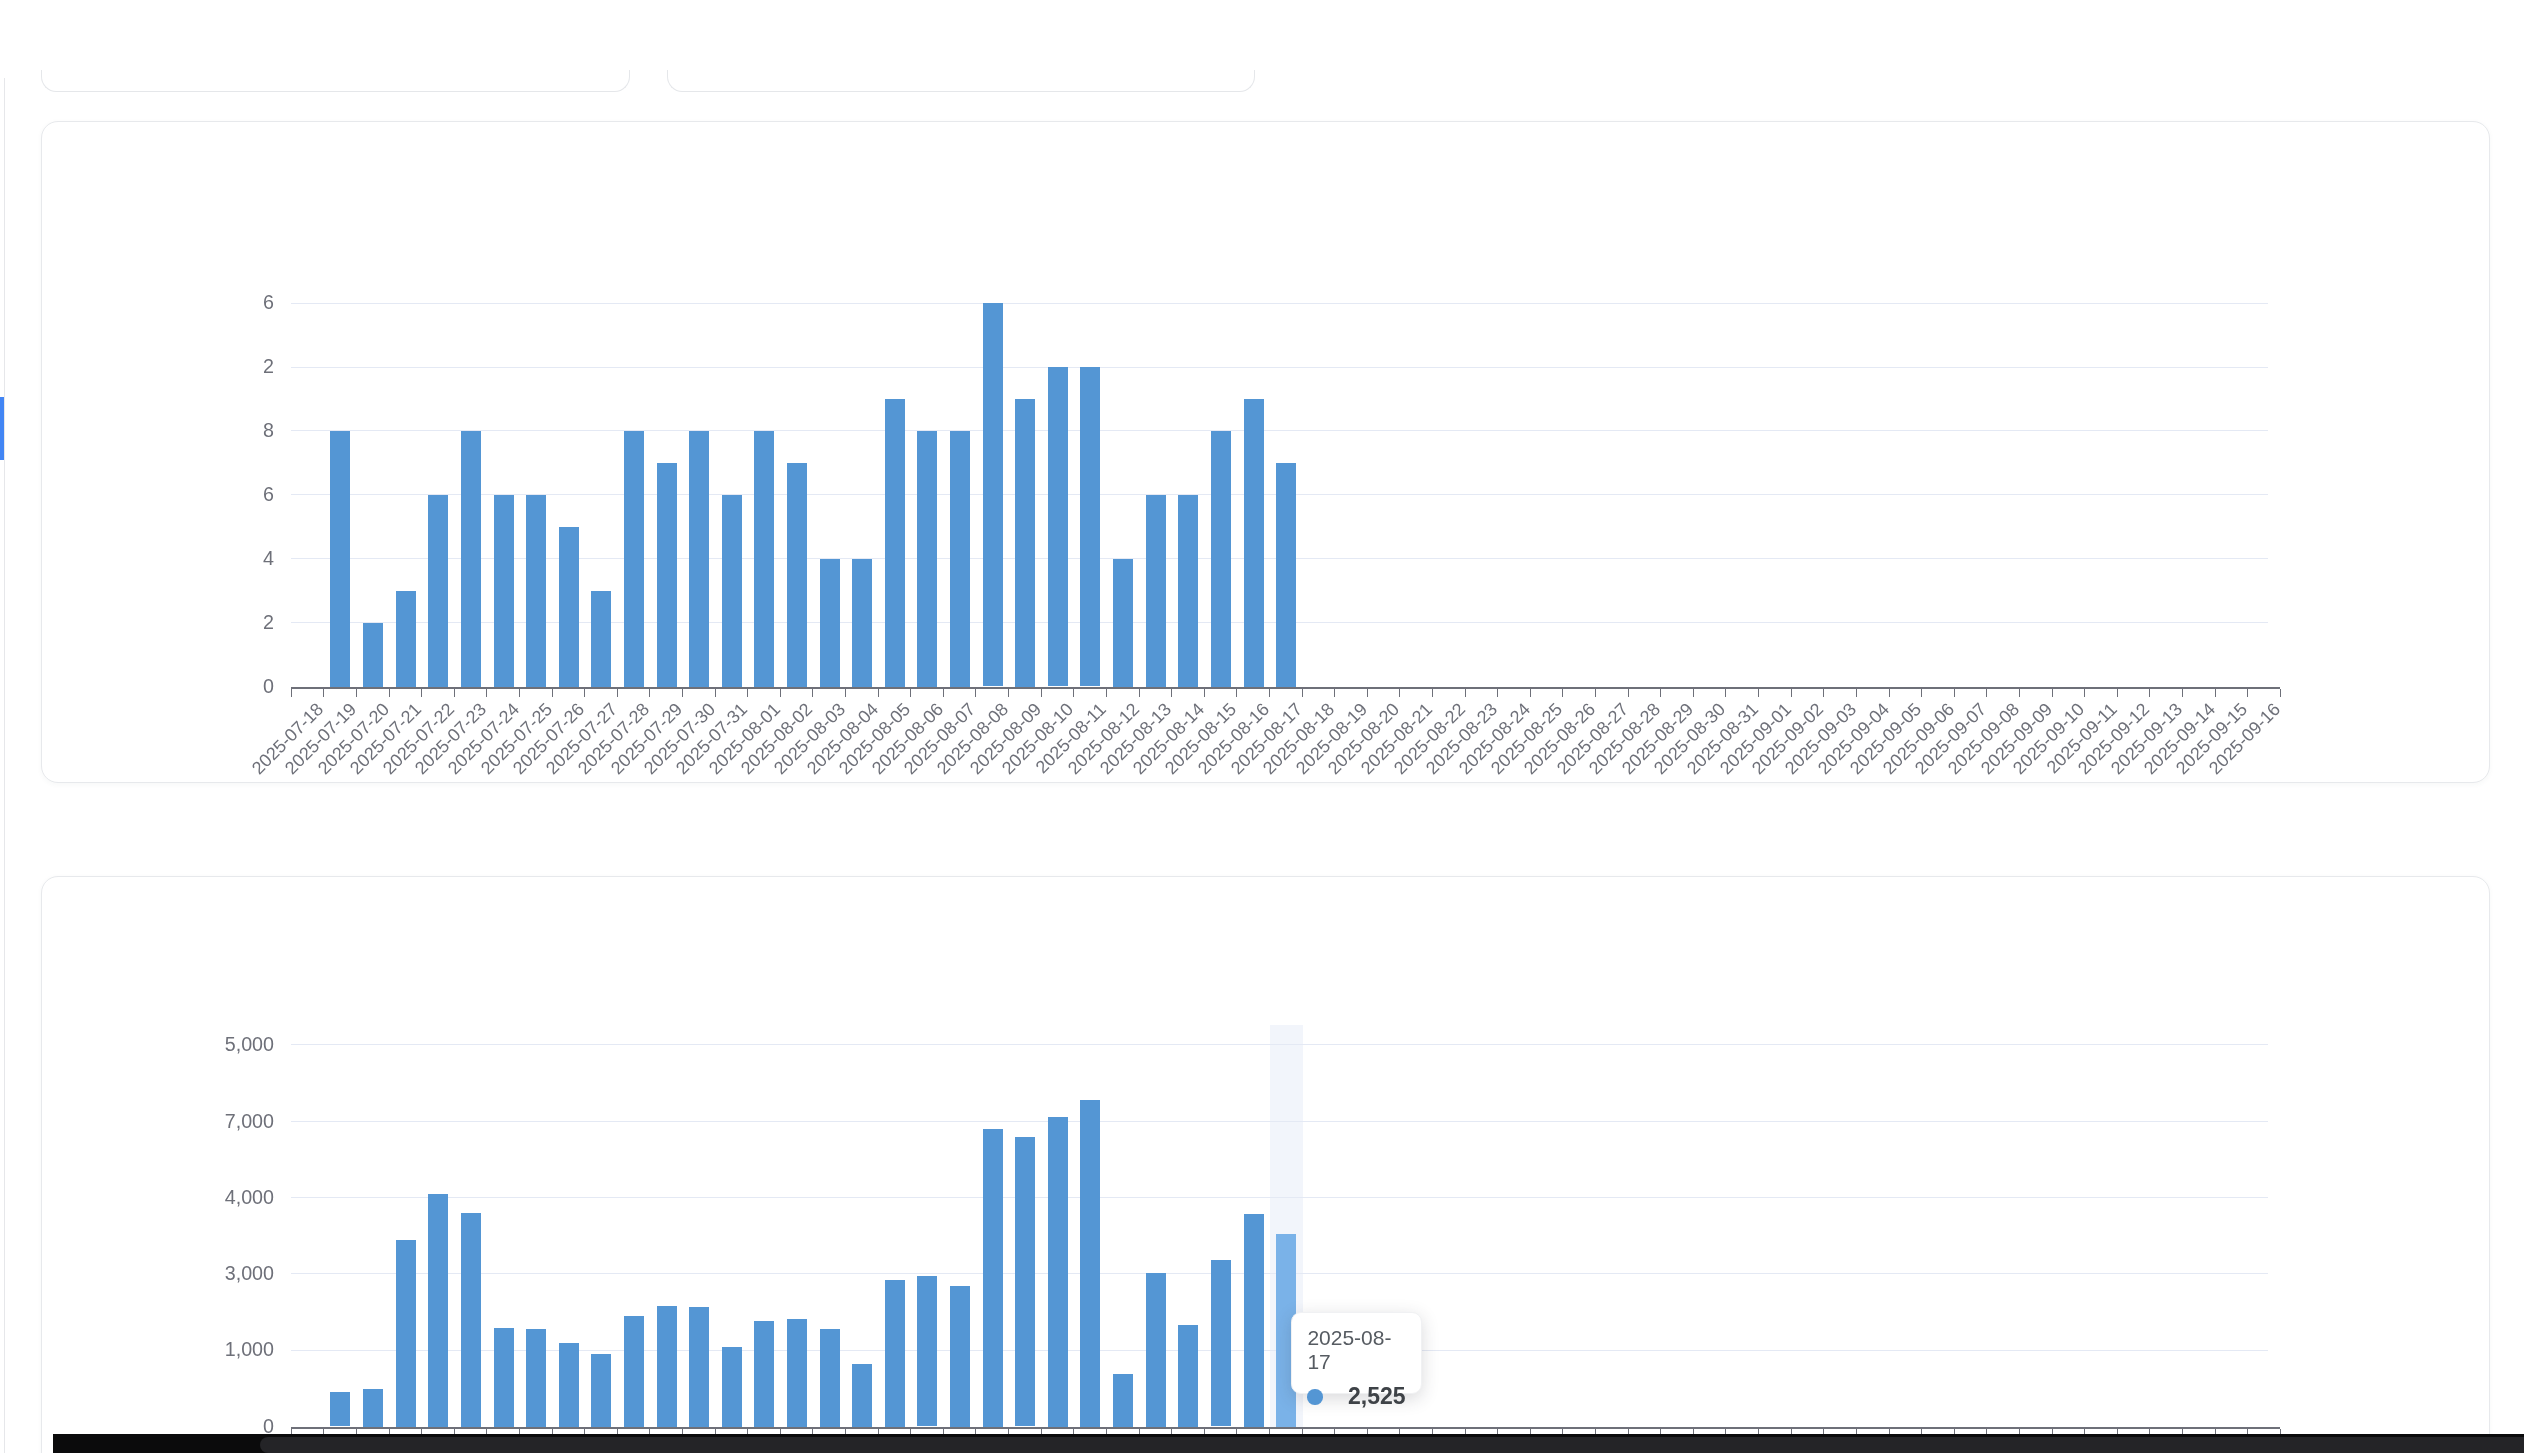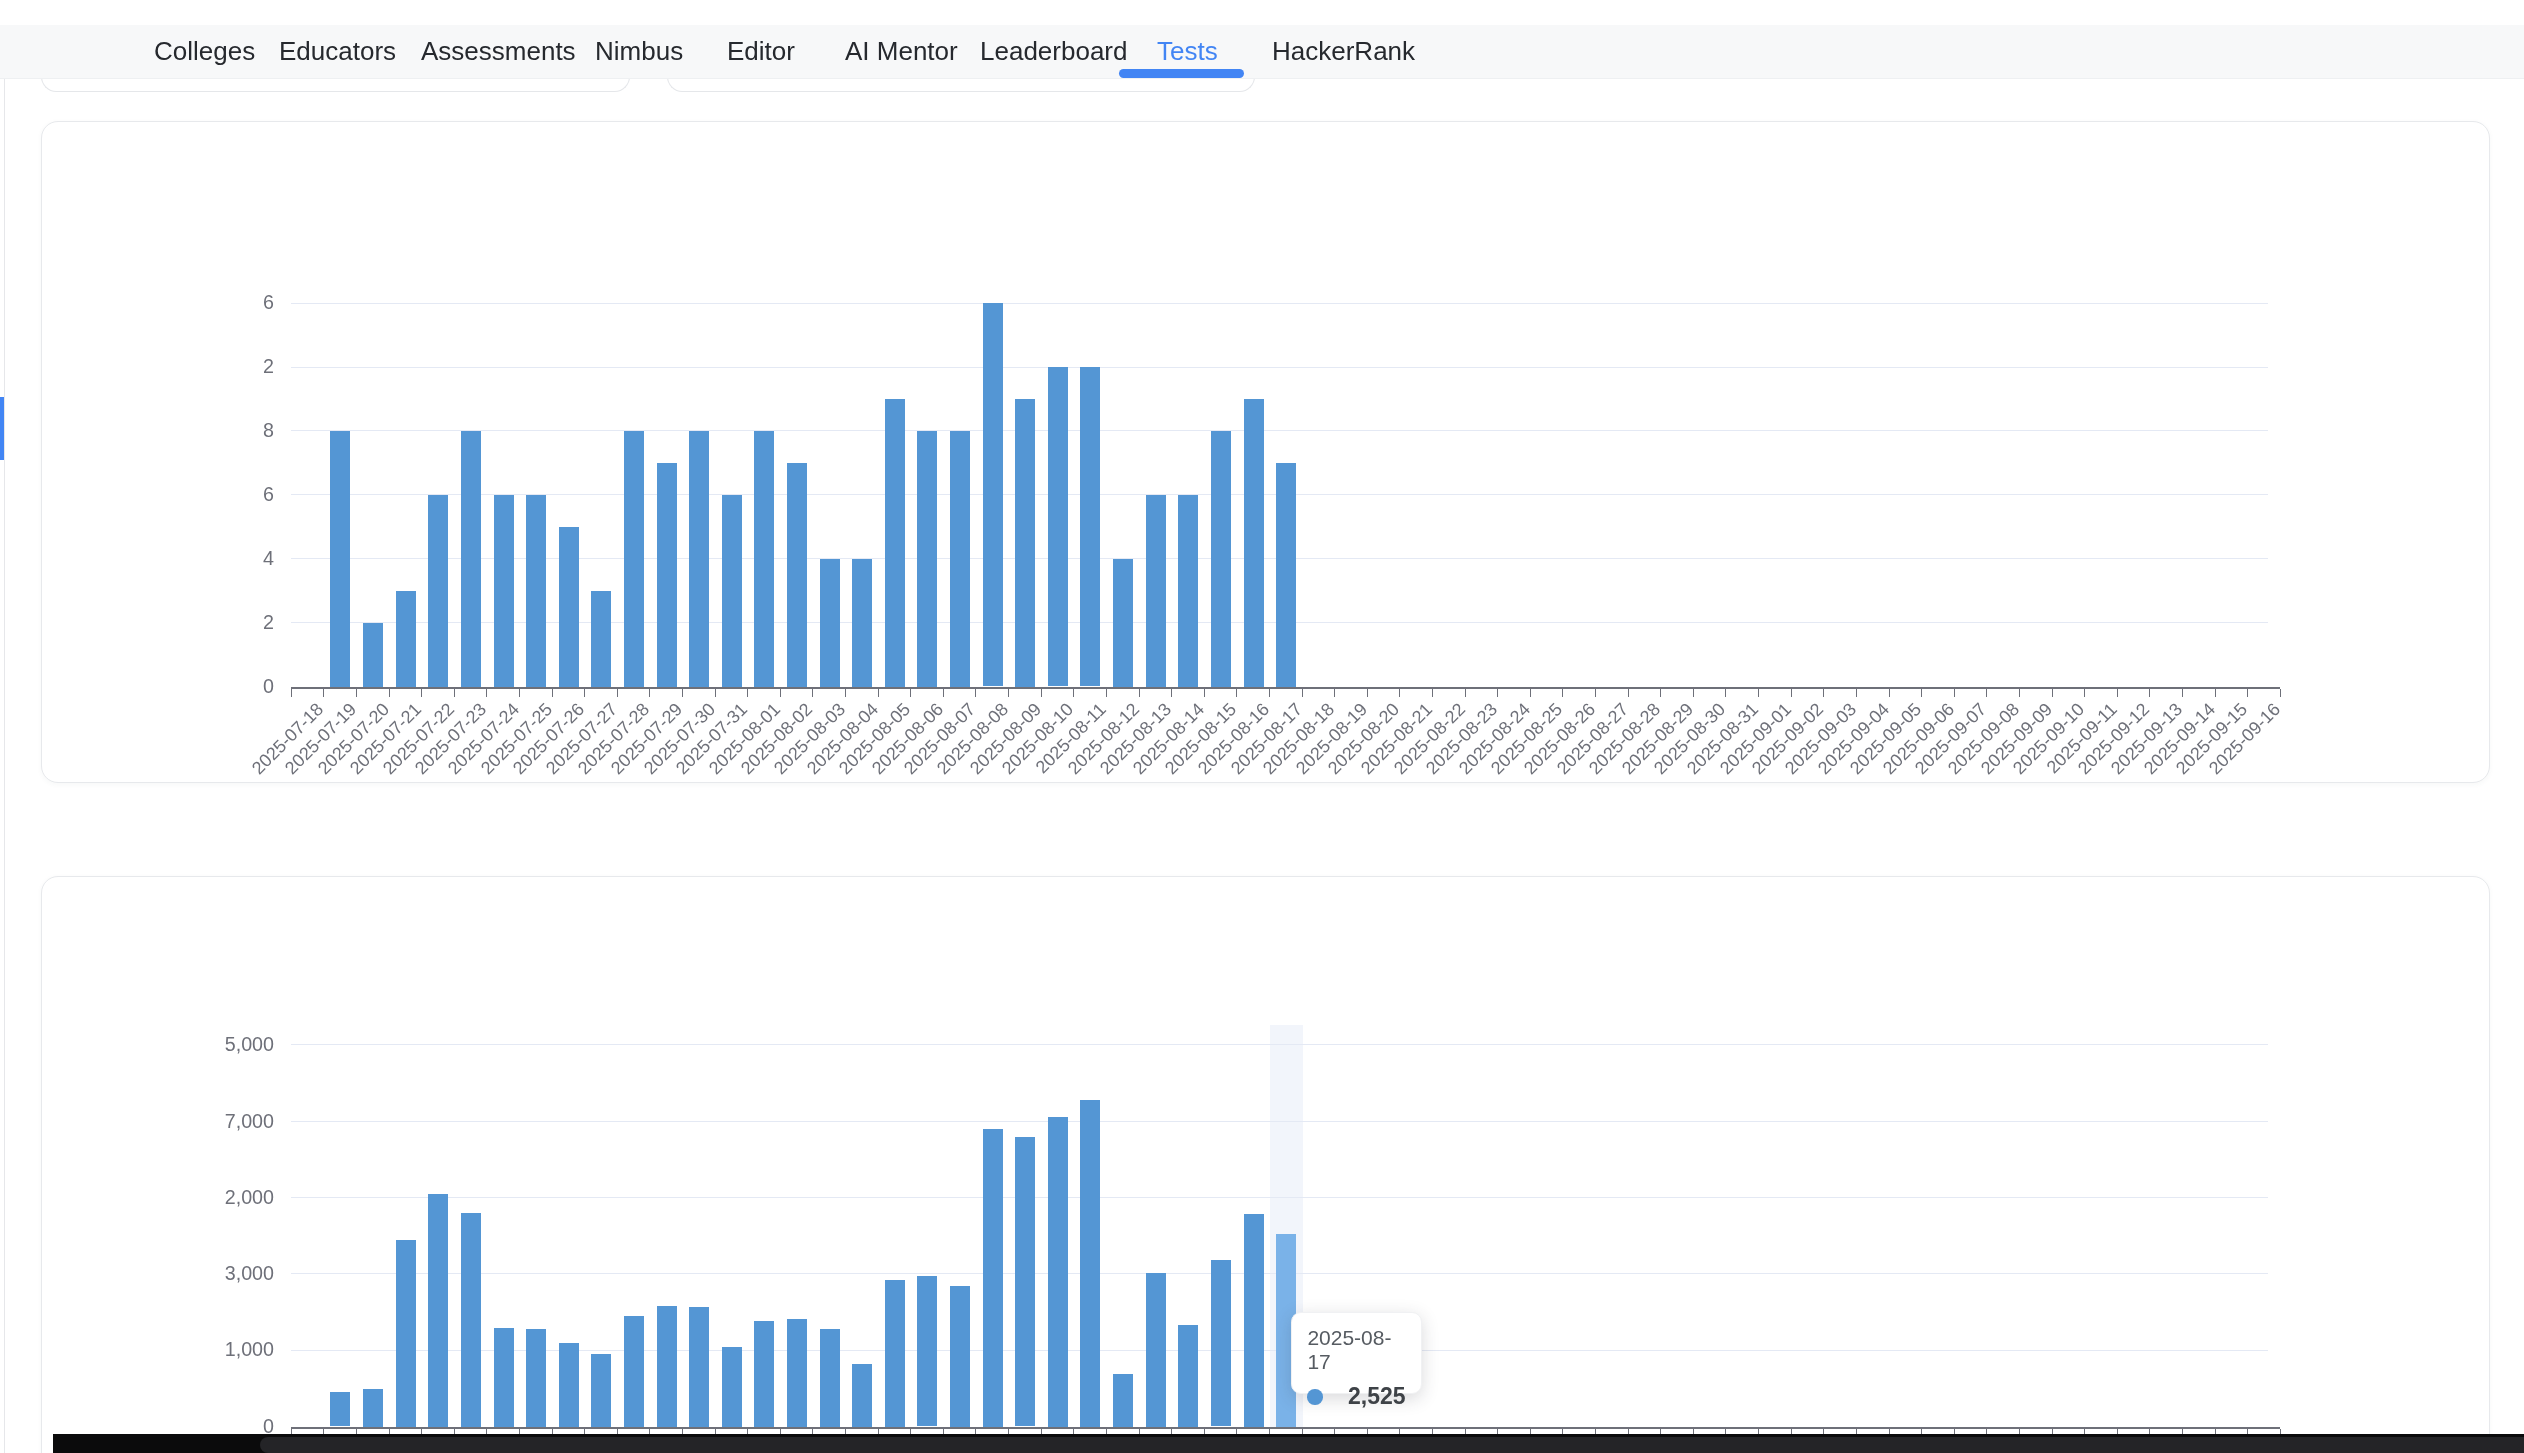--- a/index.html
+++ b/index.html
@@ -65,32 +65,20 @@
   #hscrollbar{position:absolute;left:53px;top:1434px;width:2472px;height:19px;
               background:#0b0b0c;z-index:7;}
   #hthumb{position:absolute;left:207px;top:2.8px;height:16px;width:2265px;
           background:#242427;border-radius:8.4px 0 0 8.4px;cursor:pointer;}
 </style>
 </head>
 <body>
 
 <div id="page">
 
-  <div id="navbar">
-    <div id="tab-underline"></div>
-  <div class="nav-tab" style="left: 154px;">Colleges</div>
-      <div class="nav-tab" style="left: 279px;">Educators</div>
-      <div class="nav-tab" style="left: 421px;">Assessments</div>
-      <div class="nav-tab" style="left: 595px;">Nimbus</div>
-      <div class="nav-tab" style="left: 727px;">Editor</div>
-      <div class="nav-tab" style="left: 845px;">AI Mentor</div>
-      <div class="nav-tab" style="left: 980px;">Leaderboard</div>
-      <div class="nav-tab active" style="left: 1157px;">Tests</div>
-      <div class="nav-tab" style="left: 1272px;">HackerRank</div>
-    </div>
 
   <div id="peek-a" class="peek-card"></div>
   <div id="peek-b" class="peek-card"></div>
 
   <div id="left-track"></div>
   <div id="left-thumb"></div>
 
   <section id="card1" class="chart-card"></section>
   <section id="card2" class="chart-card"></section>
 
@@ -387,21 +375,21 @@
       <div class="xlabel-anchor" style="left: 2270px; top: 699px;">
         <div class="xlabel">2025-09-16</div>
       </div>
       <div class="hover-band" style="left: 1270px; width: 33px; top: 1025px; height: 402px;"></div>
       <div class="ylabel" style="left: 169px; top: 1415px;">0</div>
       <div class="gridline" style="left: 291px; width: 1977px; top: 1350px;"></div>
       <div class="ylabel" style="left: 169px; top: 1338px;">1,000</div>
       <div class="gridline" style="left: 291px; width: 1977px; top: 1273px;"></div>
       <div class="ylabel" style="left: 169px; top: 1262px;">3,000</div>
       <div class="gridline" style="left: 291px; width: 1977px; top: 1197px;"></div>
-      <div class="ylabel" style="left: 169px; top: 1186px;">2,000</div>
+      <div class="ylabel" style="left: 169px; top: 1186px;">4,000</div>
       <div class="gridline" style="left: 291px; width: 1977px; top: 1121px;"></div>
       <div class="ylabel" style="left: 169px; top: 1110px;">7,000</div>
       <div class="gridline" style="left: 291px; width: 1977px; top: 1044px;"></div>
       <div class="ylabel" style="left: 169px; top: 1033px;">5,000</div>
       <div class="axis-line" style="left: 291px; width: 1989px; top: 1427px;"></div>
       <div class="axis-tick" style="left: 291px; top: 1429px;"></div>
       <div class="axis-tick" style="left: 323px; top: 1429px;"></div>
       <div class="axis-tick" style="left: 356px; top: 1429px;"></div>
       <div class="axis-tick" style="left: 389px; top: 1429px;"></div>
       <div class="axis-tick" style="left: 421px; top: 1429px;"></div>

